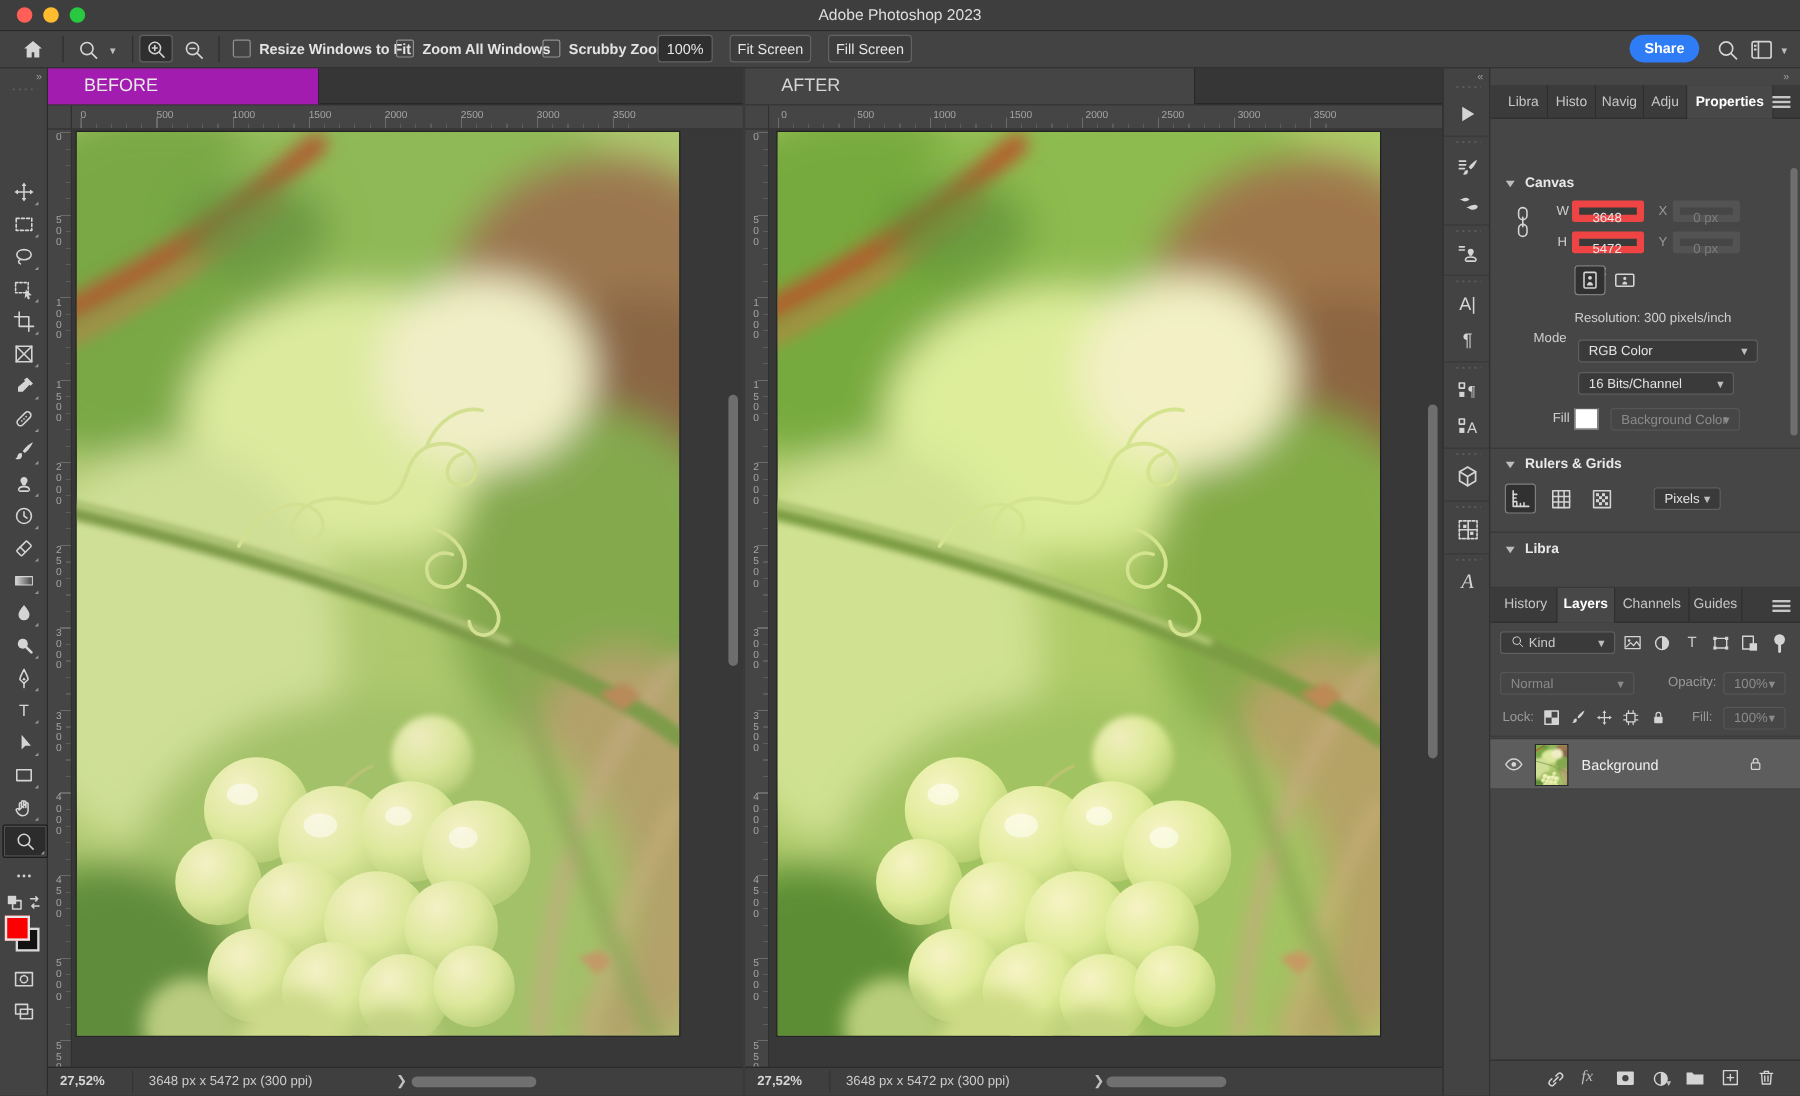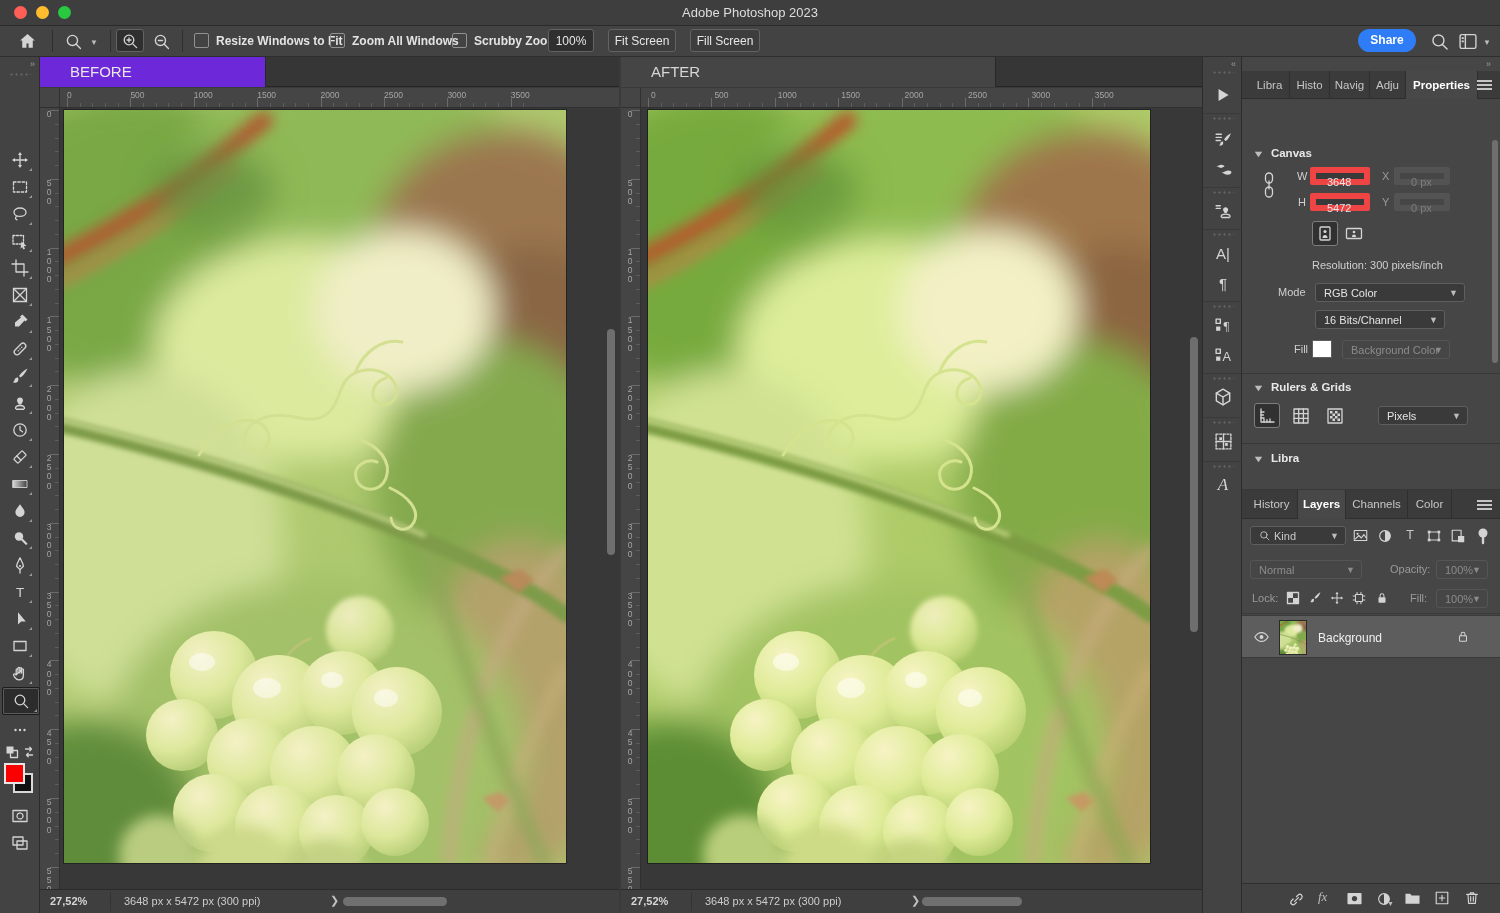--- a/index.html
+++ b/index.html
@@ -26,21 +26,21 @@
   .tool{position:absolute;left:6px;width:28px;height:26px;display:flex;align-items:center;justify-content:center}
   .tool::after{content:"";position:absolute;right:2px;bottom:2px;border-left:3px solid transparent;border-bottom:3px solid #989898}
   .tool.nofly::after{display:none}
   .tool.selected{left:2px;width:36px;background:#2c2c2c;border:1px solid #1c1c1c;box-shadow:inset 0 0 0 1px #5a5a5a;border-radius:2px}
   .grip{position:absolute;left:9px;width:22px;height:3px;
         background-image:radial-gradient(circle,#5d5d5d 1px,transparent 1.2px);background-size:5px 3px}
   
   .docwin{position:absolute;top:57px;bottom:0;background:#3a3a3a}
   .tabbar{position:absolute;top:0;left:0;right:0;height:30px;background:#363636;border-bottom:1px solid #262626;box-sizing:border-box}
   .dtab{position:absolute;left:0;top:0;height:30px;line-height:30px;padding-left:30px;font-size:15px;color:#e8e8e8;
-        background:#6d28d9;border-right:1px solid #282828;box-sizing:border-box}
+        background:#a21caf;border-right:1px solid #282828;box-sizing:border-box}
   .dtab.dim{background:#454545;color:#d6d6d6}
   .rcorner{position:absolute;top:31px;left:0;width:20px;height:20px;background:#454545;border-right:1px solid #303030;border-bottom:1px solid #303030;box-sizing:border-box}
   .hruler{position:absolute;top:31px;left:20px;right:0;height:20px;background:#454545;border-bottom:1px solid #303030;box-sizing:border-box;
      background-image:repeating-linear-gradient(90deg,#6b6b6b 0 1px,transparent 1px 63.4px),
                       repeating-linear-gradient(90deg,#5c5c5c 0 1px,transparent 1px 12.68px);
      background-position:7px bottom,7px bottom;background-size:460px 9px,460px 4px;background-repeat:no-repeat,no-repeat}
   .content{position:absolute;top:51px;left:0;right:0;bottom:24px;background:#383838;overflow:hidden}
   .vruler{position:absolute;left:0;top:0;bottom:0;width:20px;background:#454545;border-right:1px solid #303030;box-sizing:border-box;
      background-image:repeating-linear-gradient(180deg,#6b6b6b 0 1px,transparent 1px 68.8px),
                       repeating-linear-gradient(180deg,#5c5c5c 0 1px,transparent 1px 13.76px);
@@ -703,21 +703,21 @@
   <div class="iconbtn" style="left:99px;top:164px">
     <svg class="ic" width="18" height="15" viewBox="0 0 18 15">
         <rect x="1.5" y="2.5" width="15" height="10" rx="1"></rect>
         <circle class="f" cx="9" cy="6" r="1.3"></circle>
         <path class="f" d="M7 11c0-1.6.9-2.4 2-2.4s2 .8 2 2.4z"></path>
       </svg>
   </div>
 
   <span class="plabel" style="left:70px;top:202px">Resolution: 300 pixels/inch</span>
 
-  <span class="plabel" style="left:36px;top:229px">Mode</span>
+  <span class="plabel" style="left:36px;top:219px">Mode</span>
   <div class="pselect" style="left:73px;top:226px;width:150px">
     <span>RGB Color</span><span class="ar">▼</span>
   </div>
   <div class="pselect" style="left:73px;top:253px;width:130px">
     <span>16 Bits/Channel</span><span class="ar">▼</span>
   </div>
 
   <span class="plabel" style="left:52px;top:286px">Fill</span>
   <div class="abs" style="left:70px;top:283px;width:20px;height:18px;background:#fff;border:1px solid #5e5e5e;box-sizing:border-box"></div>
   <div class="pselect disabled" style="left:100px;top:283px;width:108px">
@@ -747,33 +747,33 @@
           <rect x="9" y="4" width="2.5" height="2.5"></rect>
           <rect x="6.5" y="6.5" width="2.5" height="2.5"></rect>
           <rect x="11.5" y="6.5" width="2.5" height="2.5"></rect>
           <rect x="4" y="9" width="2.5" height="2.5"></rect>
           <rect x="9" y="9" width="2.5" height="2.5"></rect>
           <rect x="6.5" y="11.5" width="2.5" height="2.5"></rect>
           <rect x="11.5" y="11.5" width="2.5" height="2.5"></rect>
         </g>
       </svg>
   </div>
-  <div class="pselect" style="left:136px;top:349px;width:90px">
+  <div class="pselect" style="left:136px;top:349px;width:56px">
     <span>Pixels</span><span class="ar">▼</span>
   </div>
 
   <div class="divline" style="top:386px"></div>
   <div class="sechead" style="left:12px;top:395px"><span class="chevd">▼</span><span>Libra</span></div>
   <div class="divline" style="top:432px"></div>
 
   <div class="ptabstrip" style="top:433px;height:29px">
     <div class="ptab" style="left:4px;width:52px;height:29px;line-height:29px">History</div>
     <div class="ptab active" style="left:56px;width:48px;height:29px;line-height:29px">Layers</div>
     <div class="ptab" style="left:104px;width:62px;height:29px;line-height:29px">Channels</div>
-    <div class="ptab" style="left:166px;width:44px;height:29px;line-height:29px">Color</div>
+    <div class="ptab" style="left:166px;width:44px;height:29px;line-height:29px">Guides</div>
     <div class="hamb" style="right:8px;top:10px"></div>
   </div>
 
   <div class="lrow" style="top:468px;height:28px">
     <div class="pselect" style="left:8px;top:1px;width:96px;color:#c9c9c9">
       <svg class="ic" width="11" height="11" viewBox="0 0 18 18" style="display:inline-block;vertical-align:-1px;margin-right:4px">
           <circle cx="8" cy="8" r="5.2"></circle>
           <path d="m12 12 4.2 4.2"></path>
         </svg><span>Kind</span><span class="ar">▼</span>
     </div>

